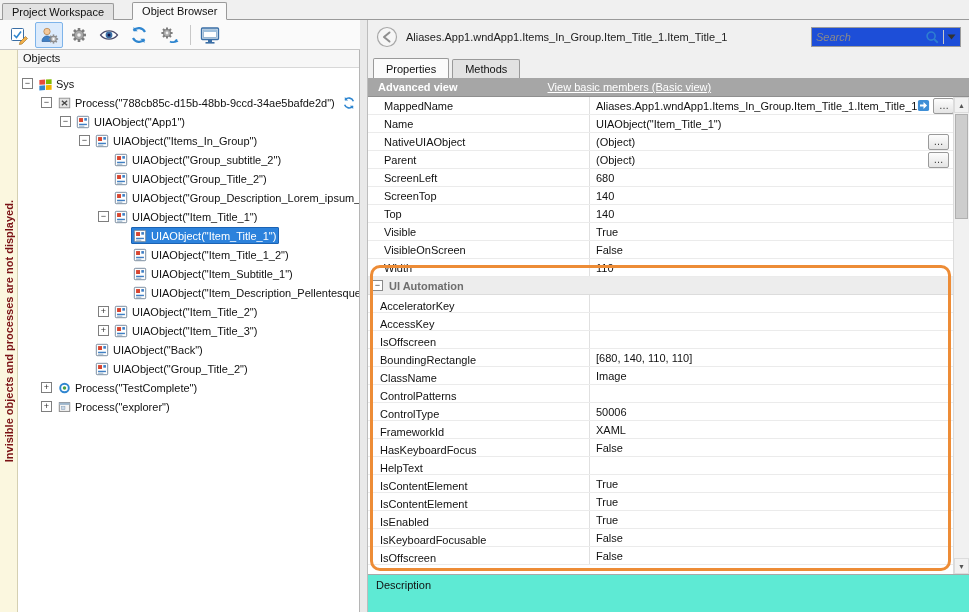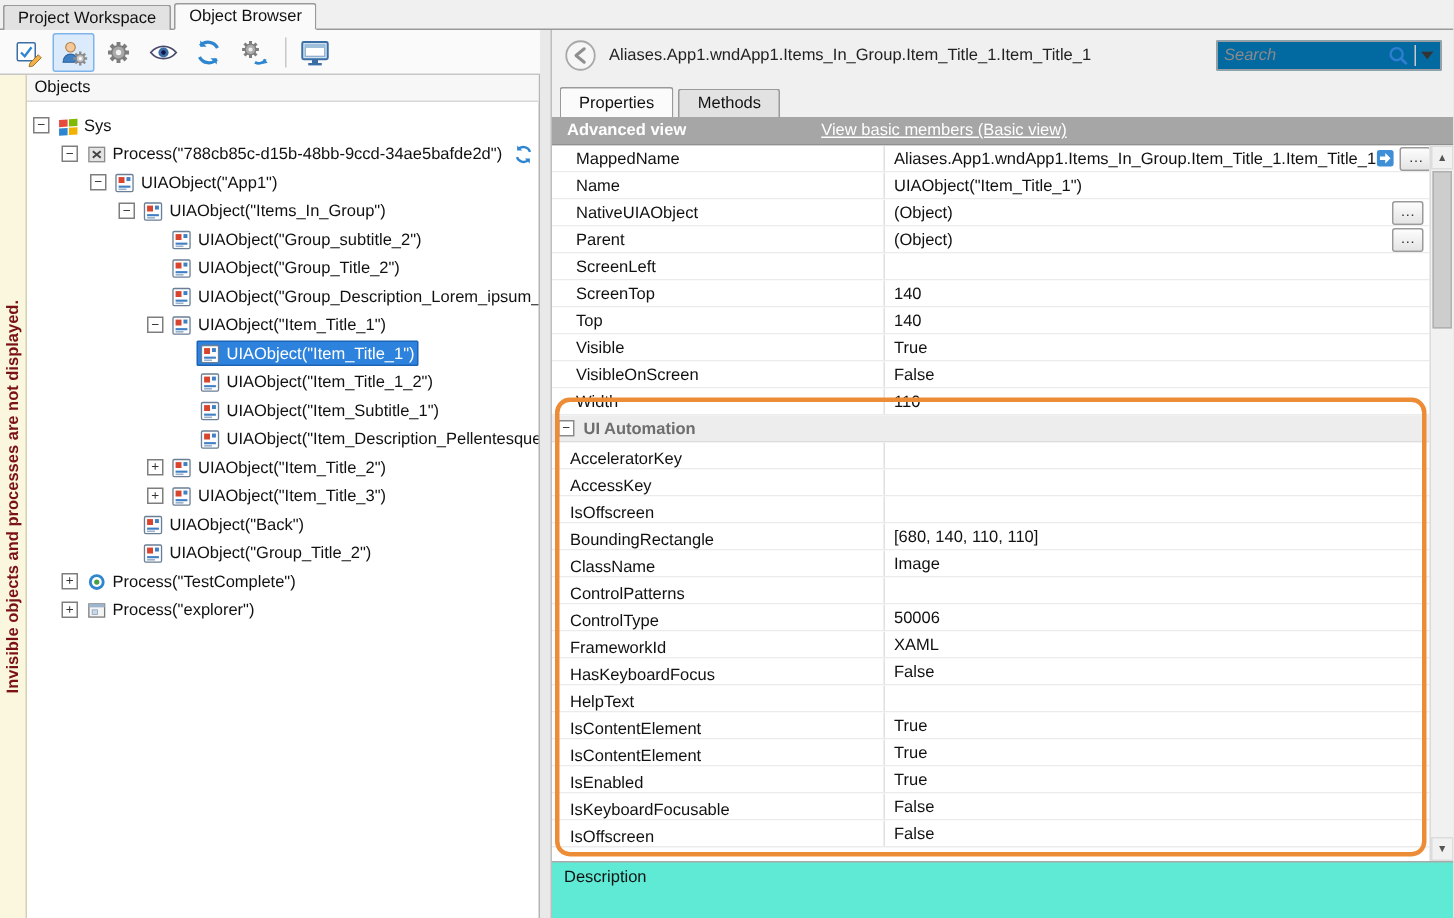--- a/index.html
+++ b/index.html
@@ -1,20 +1,20 @@
 <!DOCTYPE html>
 <html><head>
 <meta charset="utf-8">
 <style>
   html,body{margin:0;padding:0;}
   body{font-family:"Liberation Sans","DejaVu Sans",sans-serif;font-size:11px;color:#111;background:#d8d8d8;}
   .app{width:969px;height:612px;background:#f0f0f0;overflow:hidden;position:relative;}
 
   
-  .tabbar{height:20px;display:flex;align-items:flex-end;padding-left:2px;border-bottom:1px solid #9a9a9a;background:#f0f0f0;box-sizing:border-box;}
+  .tabbar{height:20px;display:flex;align-items:flex-end;padding-left:2px;border-bottom:1px solid #9a9a9a;background:#f0f0f0;box-sizing:border-box;gap:16px;}
   .tab{padding:2px 9px;border:1px solid #9a9a9a;border-bottom:none;background:#e2e2e2;margin-right:2px;border-radius:2px 2px 0 0;position:relative;margin-bottom:-1px;white-space:nowrap;}
   .tab.active{background:#fafafa;border-bottom:1px solid #fafafa;}
 
   .cols{display:flex;height:592px;}
   .leftcol{width:360px;flex:none;display:flex;flex-direction:column;}
   .toolbar{height:29px;background:#fafafa;border-bottom:1px solid #c6c6c6;display:flex;align-items:center;padding:0 5px;box-sizing:content-box;}
   .tbtn{width:26px;height:24px;display:flex;align-items:center;justify-content:center;border:1px solid transparent;border-radius:2px;margin-right:2px;}
   .tbtn.pressed{background:#dcebfc;border-color:#7eb4ea;}
   .tsep{width:1px;height:20px;background:#c8c8c8;margin:0 5px;}
 
@@ -35,21 +35,21 @@
   .ticon{width:16px;height:15px;display:inline-flex;align-items:center;justify-content:center;margin-right:3px;flex:none;}
   .tlabel{color:#111;}
   .tbadge{margin-left:4px;display:inline-flex;flex:none;}
 
   .splitter{width:7px;flex:none;background:#e9e9e9;border-right:1px solid #bdbdbd;}
 
   .rightcol{flex:1;display:flex;flex-direction:column;min-width:0;background:#f0f0f0;}
   .insp-header{height:34px;display:flex;align-items:center;padding:0 8px;gap:8px;flex:none;}
   .backbtn{display:inline-flex;flex:none;}
   .breadcrumb{flex:1;overflow:hidden;white-space:nowrap;text-overflow:clip;color:#222;}
-  .searchbox{width:150px;height:20px;background:#0369a1;border:1px solid #9c9c9c;display:flex;align-items:center;padding:0 4px;box-sizing:border-box;flex:none;}
+  .searchbox{width:150px;height:20px;background:#1d4ed8;border:1px solid #9c9c9c;display:flex;align-items:center;padding:0 4px;box-sizing:border-box;flex:none;}
   .searchinput{flex:1;border:none;outline:none;min-width:0;font-family:inherit;font-size:11px;background:transparent;padding:0;}
   .searchinput::placeholder{font-style:italic;color:#8a8a8a;}
   .sicon{display:inline-flex;margin:0 3px;}
   .ssep{width:1px;height:14px;background:#c9c9c9;margin-right:3px;}
   .scaret{display:inline-flex;}
 
   .ptabs{height:24px;display:flex;align-items:flex-end;padding-left:5px;flex:none;}
   .ptab{padding:3px 12px;background:#e2e2e2;border:1px solid #9a9a9a;border-bottom:none;margin-right:3px;border-radius:2px 2px 0 0;}
   .ptab.active{background:#fbfbfb;padding-top:4px;}
 
@@ -555,20 +555,23 @@
                 <span>(Object)</span>
                 <span class="gbtns">
                   <span class="gell">…</span>
                 </span>
               </div>
             </div>
             <div class="grow">
               <div class="gname">
                 <span>ScreenLeft</span>
               </div>
+              <div class="gval">
+                <span>680</span>
+              </div>
             </div>
             <div class="grow">
               <div class="gname">
                 <span>ScreenTop</span>
               </div>
               <div class="gval">
                 <span>140</span>
               </div>
             </div>
             <div class="grow">

